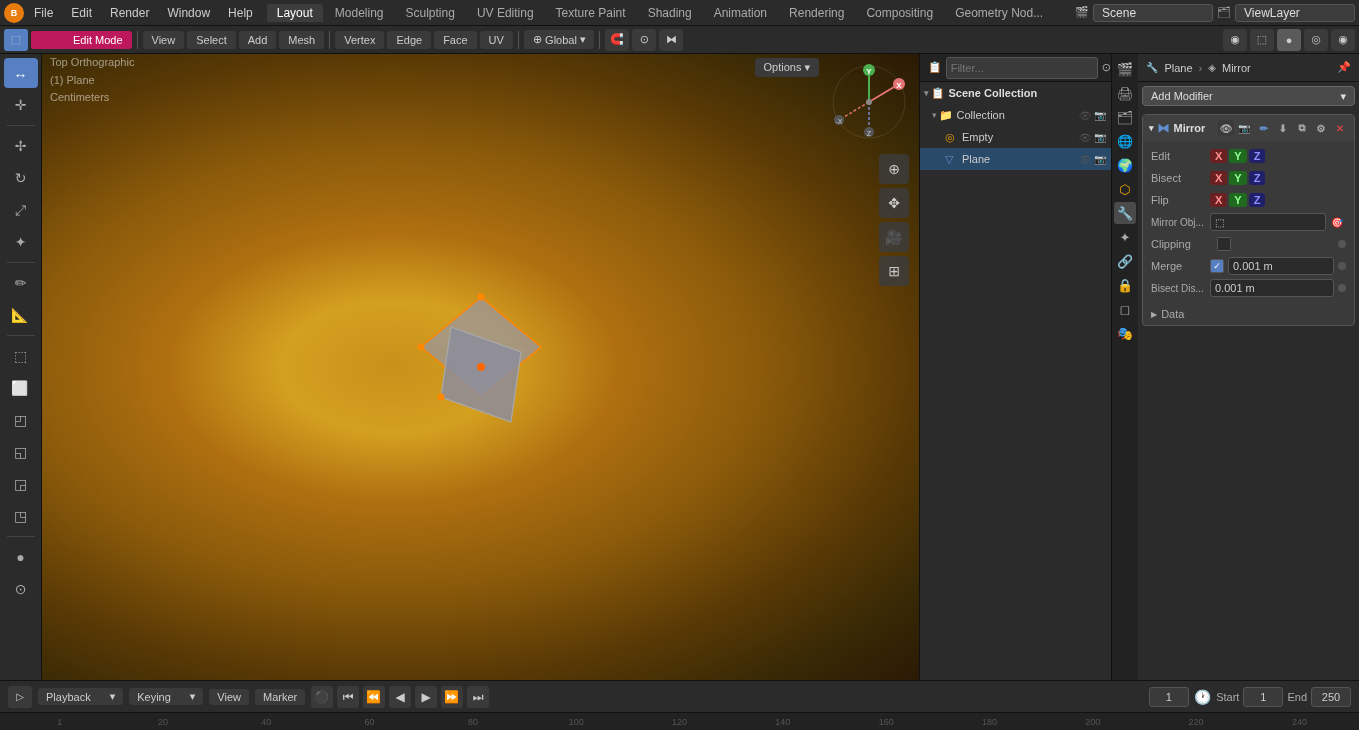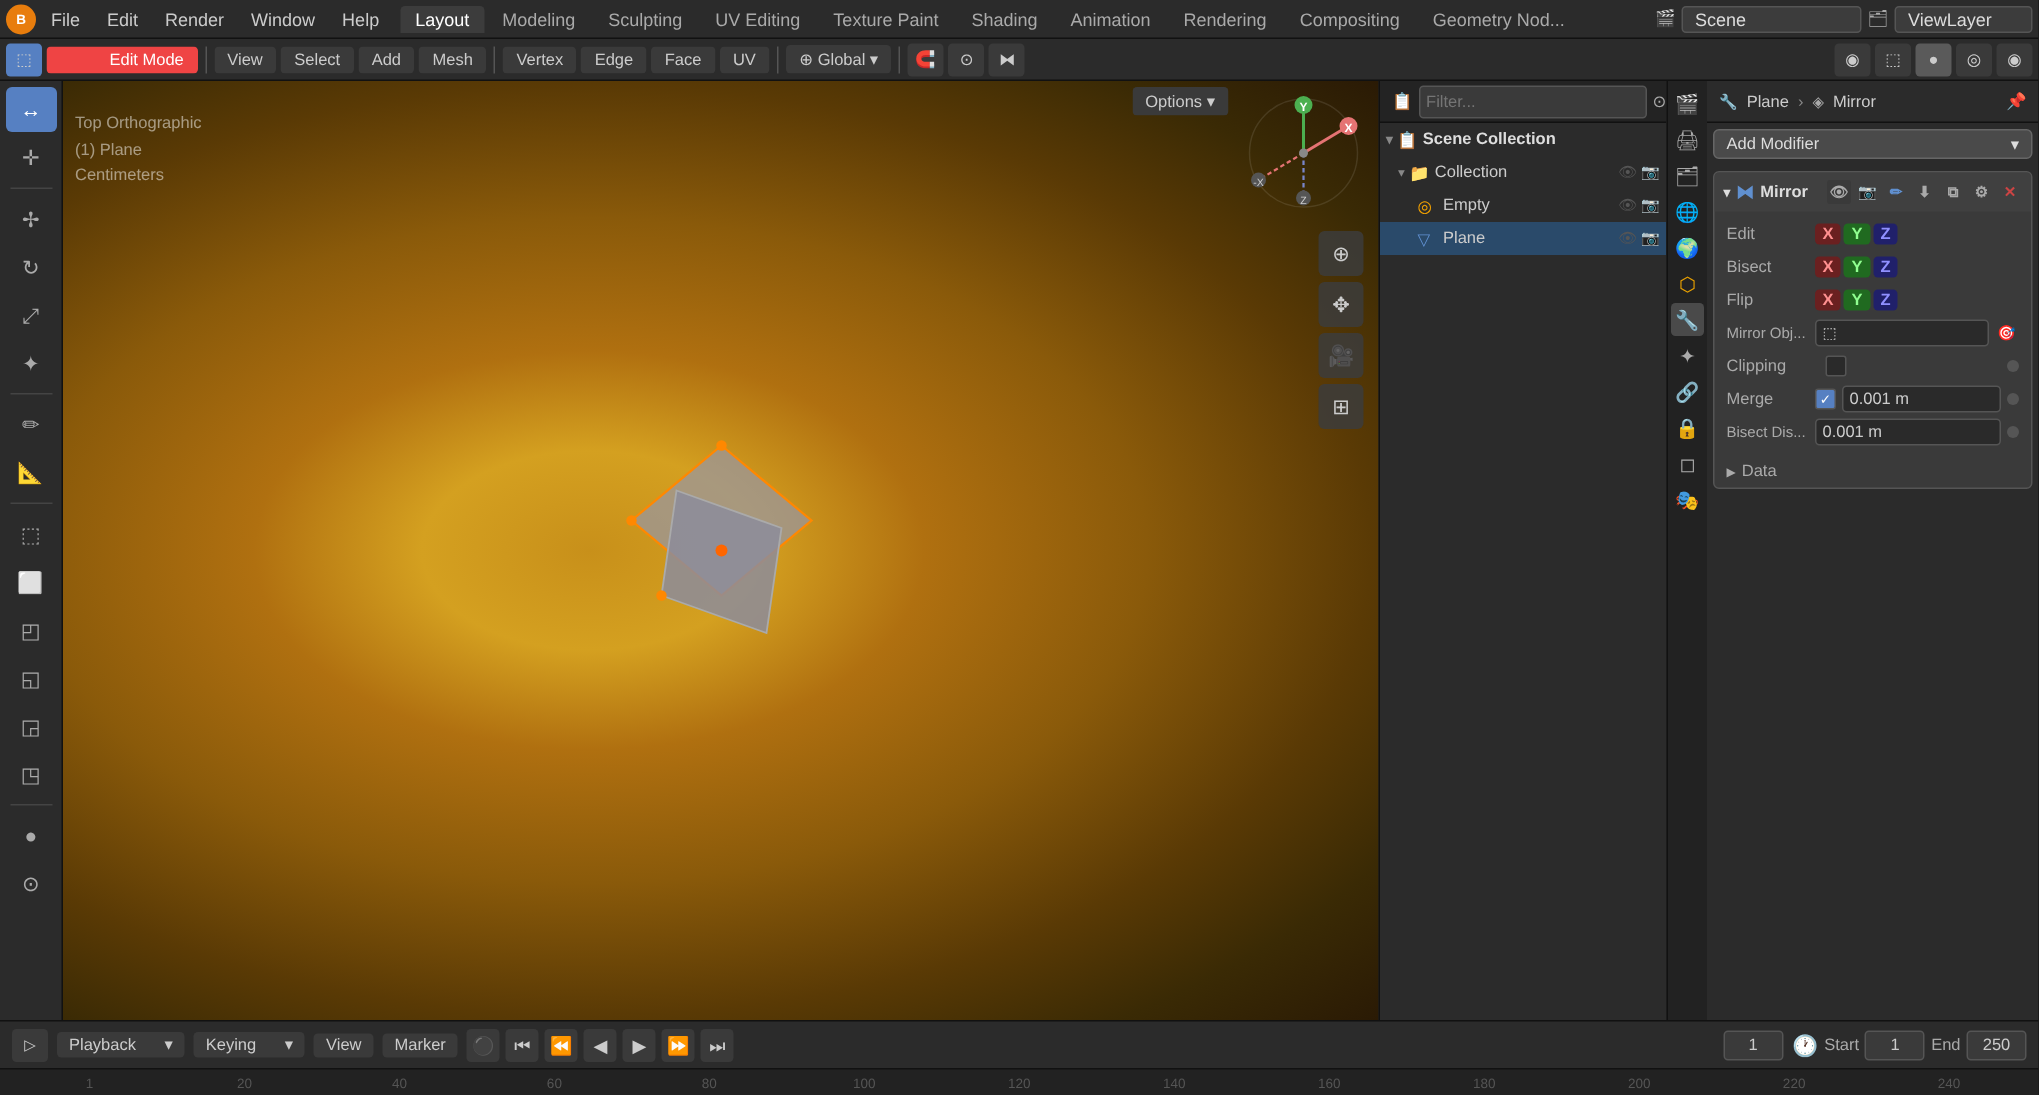--- a/index.html
+++ b/index.html
@@ -63,21 +63,21 @@
       border-radius: 3px;
       width: 120px;
     }
     .view-layer-name {
       background: #3c3c3c;
       border: 1px solid #555;
       color: #ddd;
       padding: 1px 8px;
       font-size: 12px;
       border-radius: 3px;
-      width: 92px;
+      width: 120px;
     }
 
     
     .second-toolbar {
       display: flex;
       align-items: center;
       height: 28px;
       background: #2b2b2b;
       border-bottom: 1px solid #111;
       padding: 0 4px;
@@ -85,21 +85,21 @@
     }
     .toolbar-btn {
       padding: 2px 8px;
       background: #3a3a3a;
       color: #ccc;
       font-size: 11px;
       border-radius: 3px;
       cursor: pointer;
       border: 1px solid transparent;
     }
-    .toolbar-btn.active { background: #ef4444; color: #fff; padding-left: 41px; }
+    .toolbar-btn.active { background: #be185d; color: #fff; padding-left: 41px; }
     .toolbar-separator {
       width: 1px;
       height: 18px;
       background: #555;
       margin: 0 2px;
     }
     .icon-btn {
       width: 24px;
       height: 22px;
       display: flex;
@@ -144,21 +144,21 @@
     }
     .viewport-bg {
       width: 100%;
       height: 100%;
       background: radial-gradient(ellipse at 40% 50%, #c8901a 0%, #d4a020 15%, #b07010 30%, #8a5a0a 50%, #5a3a05 70%, #3a2a05 85%, #2a1a05 100%);
       position: absolute;
       top: 0; left: 0;
     }
     .viewport-info {
       position: absolute;
-      top: 20px;
+      top: 0;
       left: 8px;
       color: rgba(255,255,255,0.5);
       font-size: 11px;
       line-height: 1.6;
     }
     .viewport-gizmo {
       position: absolute;
       top: 8px;
       right: 10px;
       width: 80px;

